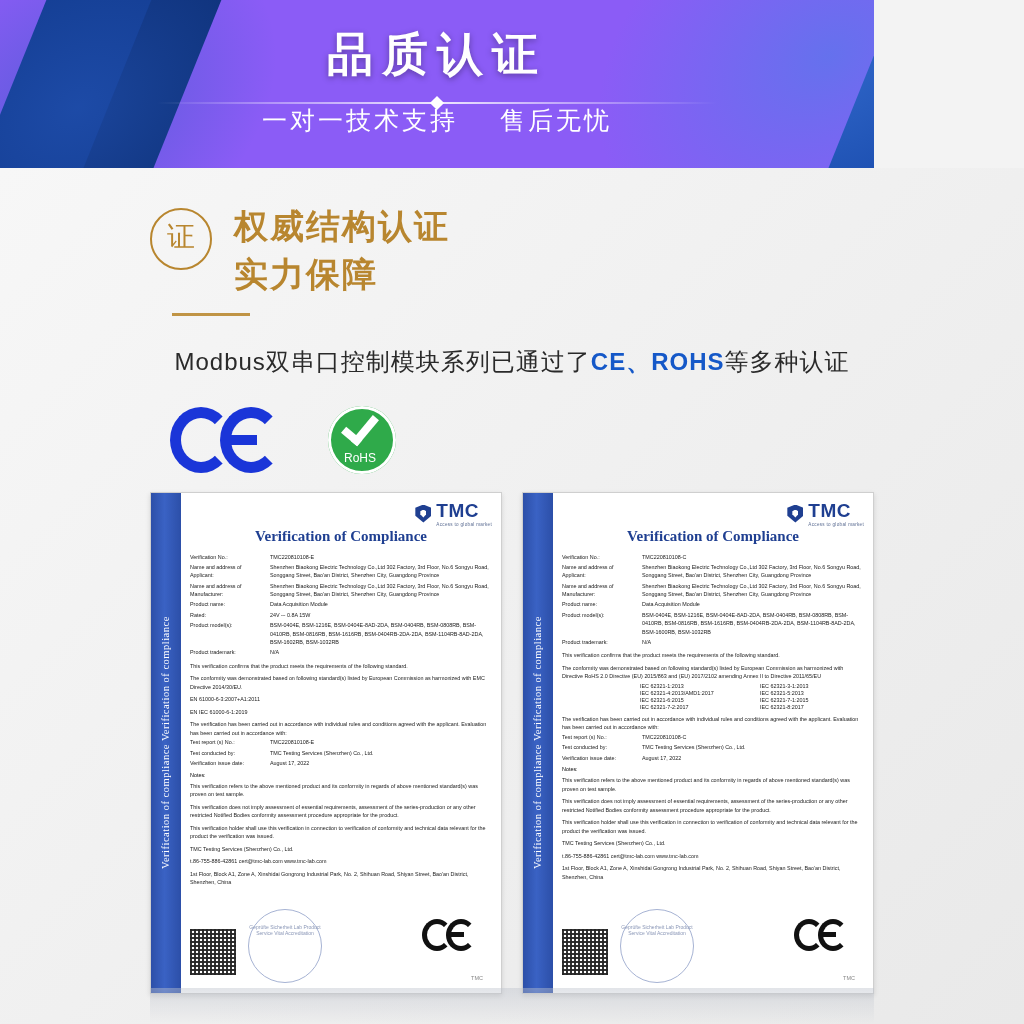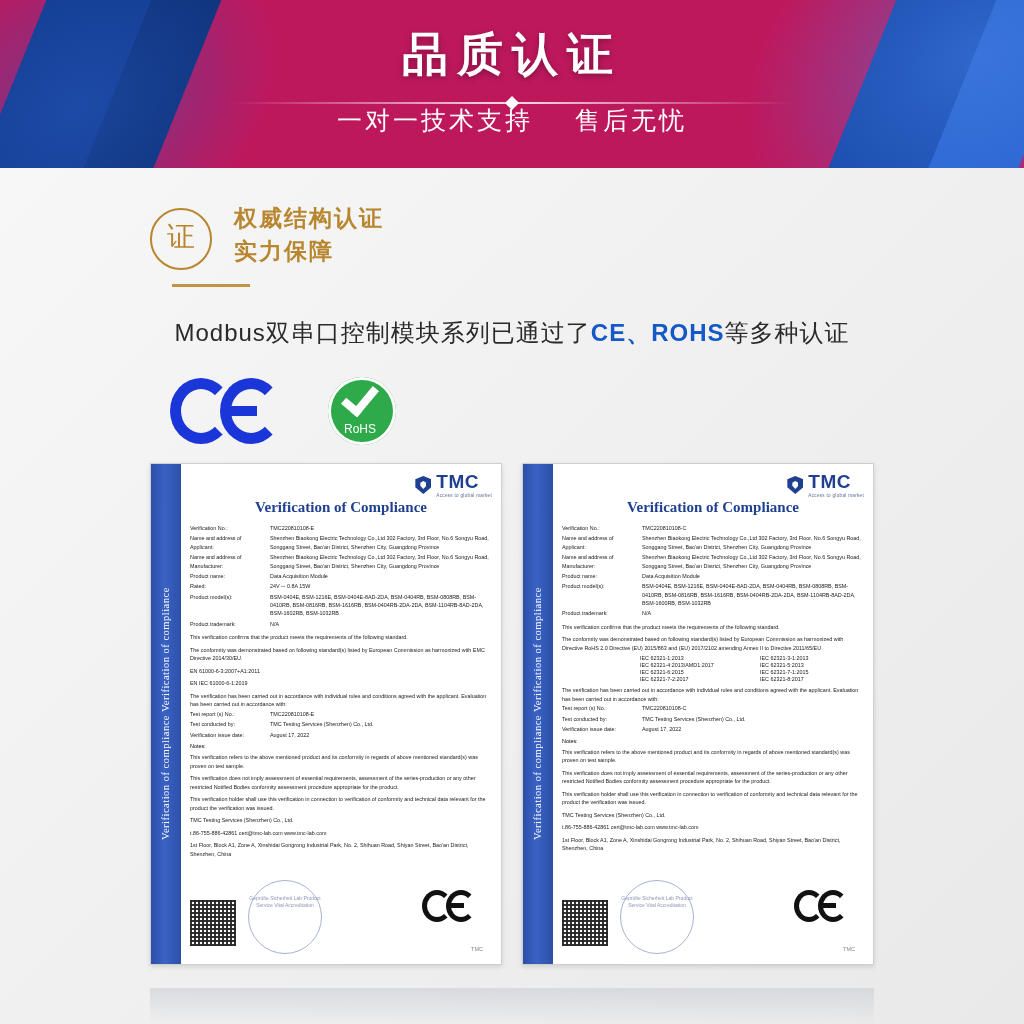--- a/index.html
+++ b/index.html
@@ -10,23 +10,23 @@
     width: 1024px;
     height: 1024px;
     background: #f3f3f3;
     font-family: "Liberation Sans", sans-serif;
     overflow: hidden;
   }
 
   
   .banner {
     position: relative;
-    width: 1024px;
+    width: 874px;
     height: 168px;
-    background: #be185d;
+    background: #8b5cf6;
     overflow: hidden;
   }
   .banner .stripe {
     position: absolute;
     top: -60px;
     width: 120px;
     height: 300px;
     transform: skewX(-22deg);
   }
   .banner .s1 { left: 10px;  background: #123b8f; }
@@ -112,21 +112,21 @@
     font-size: 28px;
     line-height: 54px;
     text-align: center;
     font-family: "Liberation Serif", serif;
     margin-top: 6px;
     flex: 0 0 auto;
   }
   .sec-title {
     margin-left: 22px;
     color: #b8862f;
-    font-size: 23px;
+    font-size: 34px;
     font-weight: bold;
     line-height: 1.42;
     letter-spacing: 2px;
   }
   .sec-underline {
     width: 78px;
     height: 3px;
     background: #c09445;
     margin: 14px 0 0 172px;
   }

